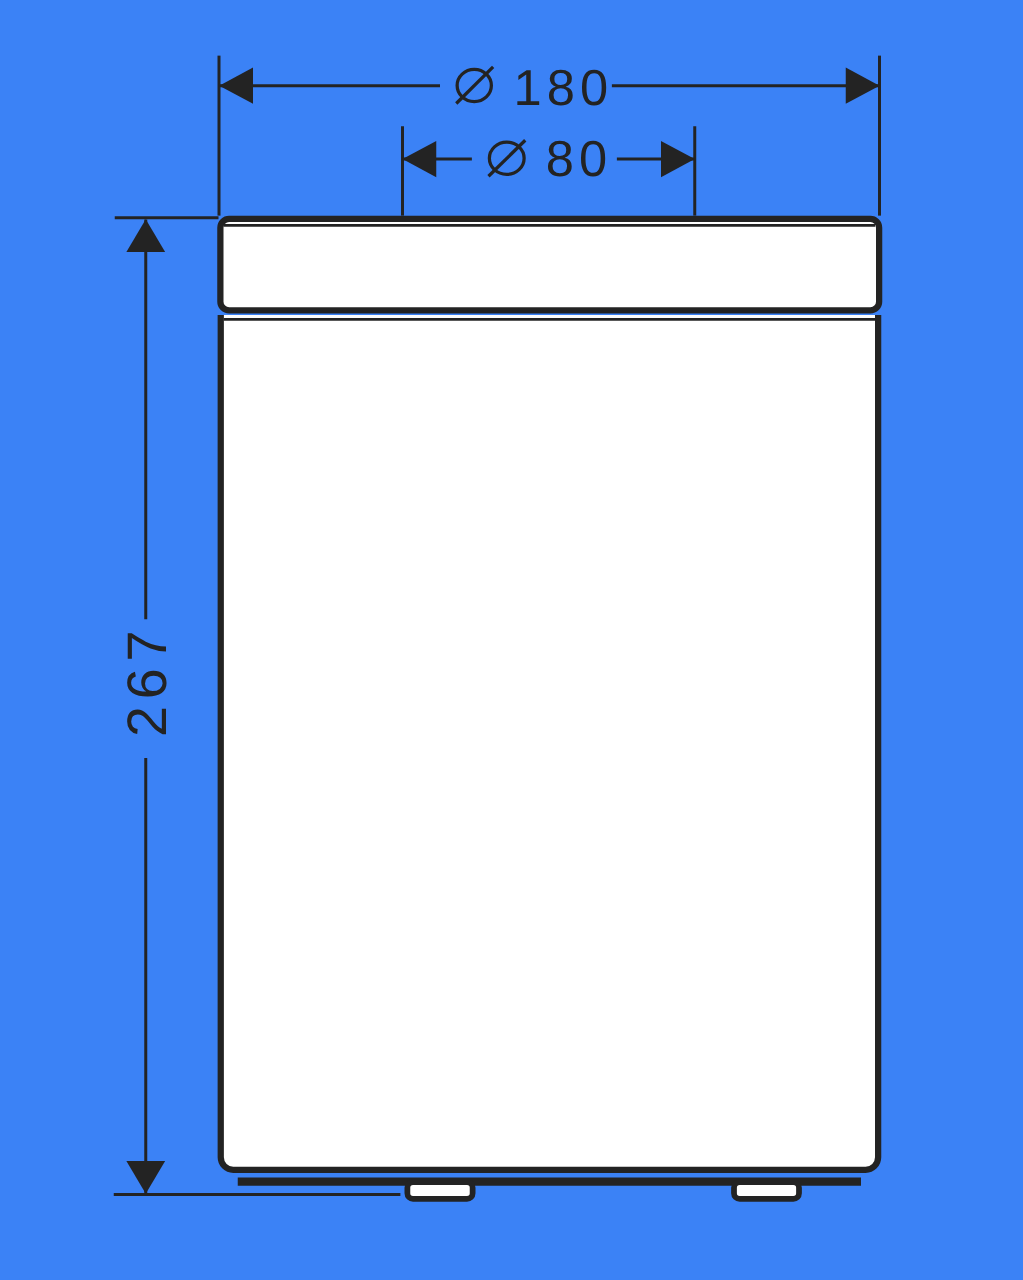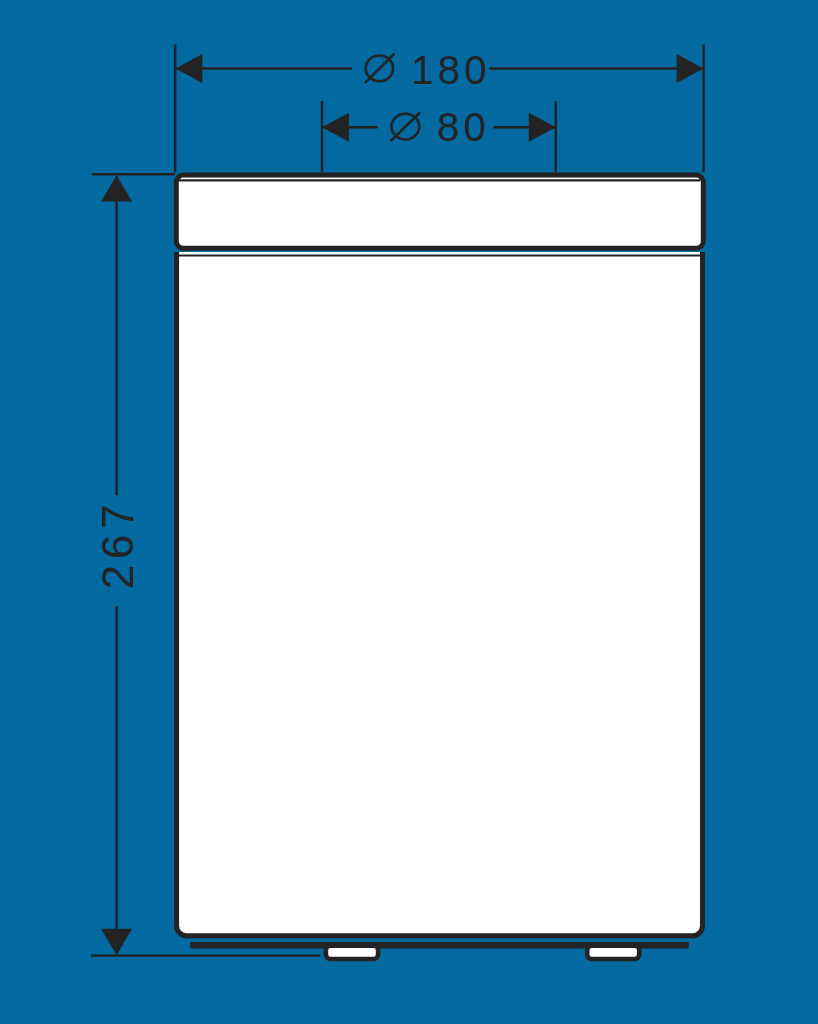--- a/index.html
+++ b/index.html
@@ -1,16 +1,16 @@
 <!DOCTYPE html>
 <html><head>
 <meta charset="utf-8">
 <style>
 html,body{margin:0;padding:0;background:#ffffff;}
-.page{position:relative;width:818px;height:1024px;background:#0369a1;overflow:hidden;}
+.page{position:relative;width:818px;height:1024px;background:#3b82f6;overflow:hidden;}
 svg{position:absolute;top:0;left:0;display:block;}
 text{font-family:"Liberation Sans",sans-serif;fill:#232323;}
 </style>
 </head>
 <body>
 <div class="page">
 <svg width="818" height="1024" viewBox="0 0 818 1024" fill="none">
 
 <line x1="175.2" y1="44.5" x2="175.2" y2="172.5" stroke="#232323" stroke-width="2.4"></line>
 

